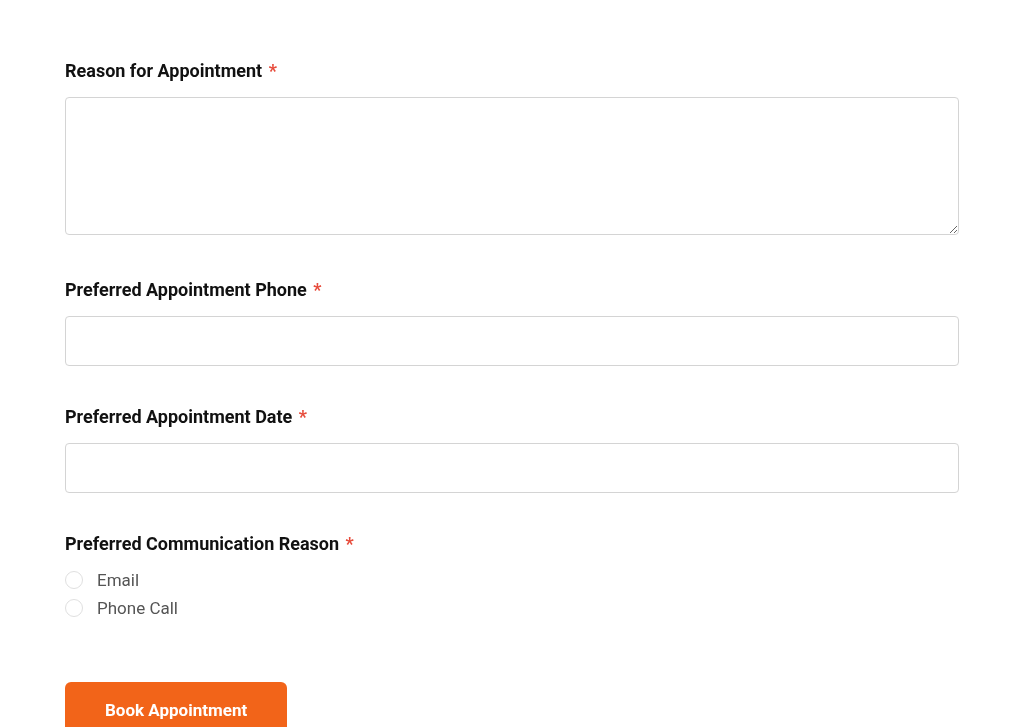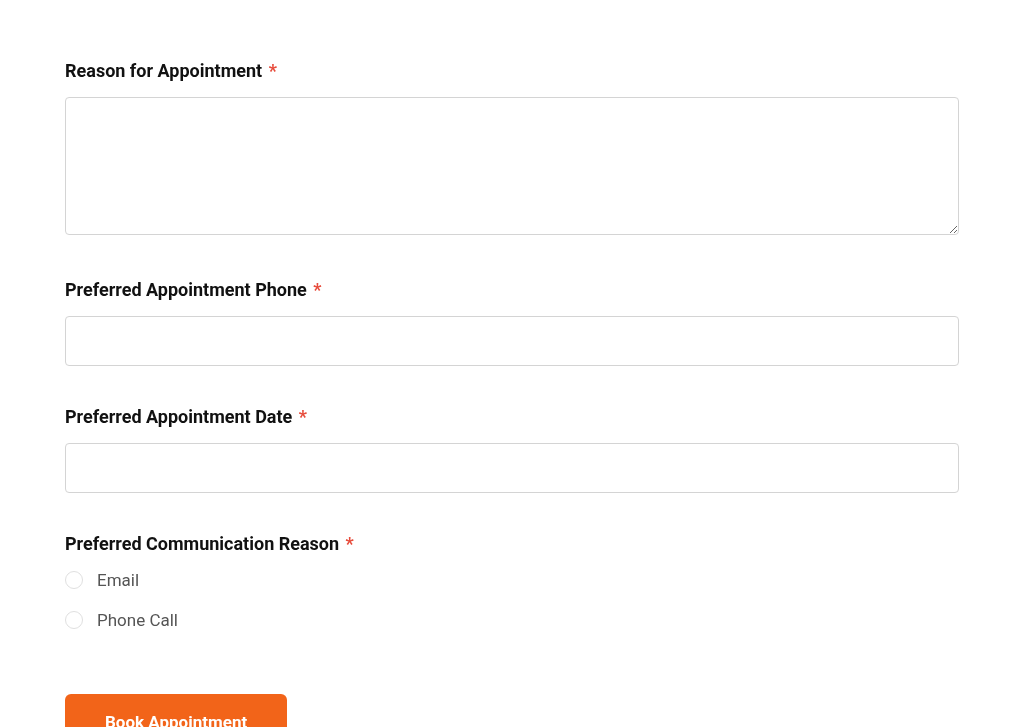--- a/index.html
+++ b/index.html
@@ -45,21 +45,21 @@
       border: 1px solid #d4d4d4;
       border-radius: 4px;
       padding: 12px;
       font-family: inherit;
       font-size: 15px;
       outline: none;
     }
     .radio-group {
       display: flex;
       flex-direction: column;
-      gap: 20px;
+      gap: 8px;
     }
     .radio-option {
       display: flex;
       align-items: center;
       gap: 14px;
     }
     .radio-circle {
       width: 18px;
       height: 18px;
       border: 1.5px solid #e0e0e0;

